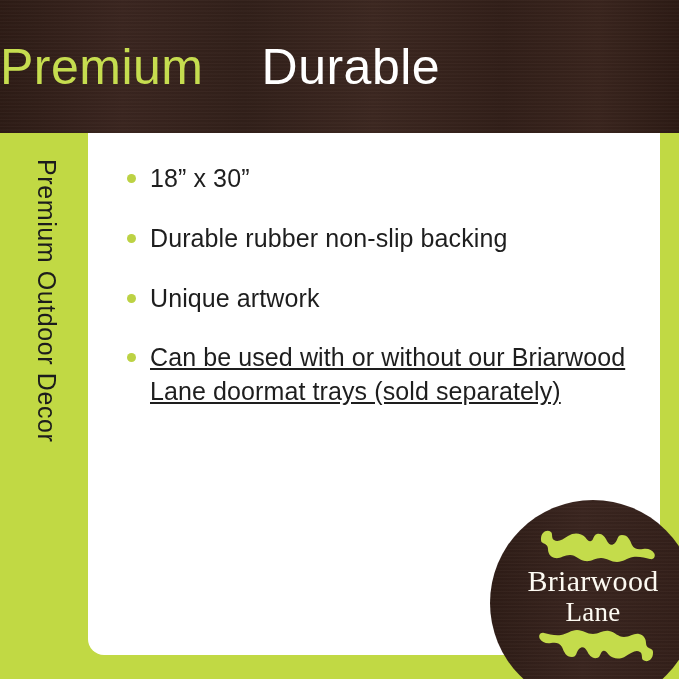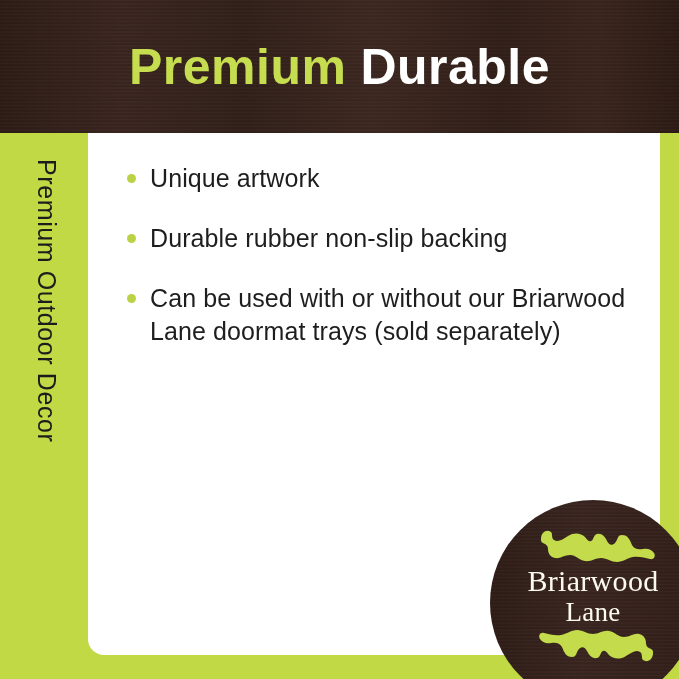--- a/index.html
+++ b/index.html
@@ -51,25 +51,25 @@
   }
 
   .header-title {
     position: absolute;
     left: 0;
     top: 0;
     width: 679px;
     height: 133px;
     display: flex;
     align-items: center;
-    justify-content: center;
     white-space: nowrap;
     font-size: 50px;
-    font-weight: 700;
+    font-weight: 400;
     letter-spacing: 0.5px;
+    gap: 22px;
   }
   .title-premium { color: #c6dd4f; }
   .title-doormat { color: #ffffff; }
   .title-gap { display: inline-block; width: 14px; }
 
   
   .green-frame {
     position: absolute;
     left: 0;
     top: 133px;
@@ -124,21 +124,21 @@
   }
   .feature-item {
     position: relative;
     padding-left: 24px;
     margin-bottom: 26px;
     font-size: 25px;
     line-height: 1.35;
     color: #1e1e1e;
     letter-spacing: 0.1px;
   }
-  .feature-item:last-child { margin-bottom: 4px; }
+  .feature-item:last-child { margin-bottom: 4px; text-decoration: underline; }
   .feature-bullet {
     position: absolute;
     left: 1px;
     top: 12px;
     width: 9px;
     height: 9px;
     border-radius: 50%;
     background: #bcd244;
   }
   .feature-text { display: block; }
@@ -228,25 +228,29 @@
 
   <div class="white-panel"></div>
 
   <div class="sidebar-label">
     <span class="sidebar-label-text">Premium Outdoor Decor</span>
   </div>
 
   <ul class="feature-list">
     <li class="feature-item">
       <span class="feature-bullet"></span>
+      <span class="feature-text">18” x 30”</span>
+    </li>
+    <li class="feature-item">
+      <span class="feature-bullet"></span>
+      <span class="feature-text">Durable rubber non-slip backing</span>
+    </li>
+    <li class="feature-item">
+      <span class="feature-bullet"></span>
       <span class="feature-text">Unique artwork</span>
-    </li>
-    <li class="feature-item">
-      <span class="feature-bullet"></span>
-      <span class="feature-text">Durable rubber non-slip backing</span>
     </li>
     <li class="feature-item">
       <span class="feature-bullet"></span>
       <span class="feature-text">Can be used with or without our Briarwood Lane doormat trays (sold separately)</span>
     </li>
   </ul>
 
   <div class="logo-badge">
     <div class="logo-inner">
 

